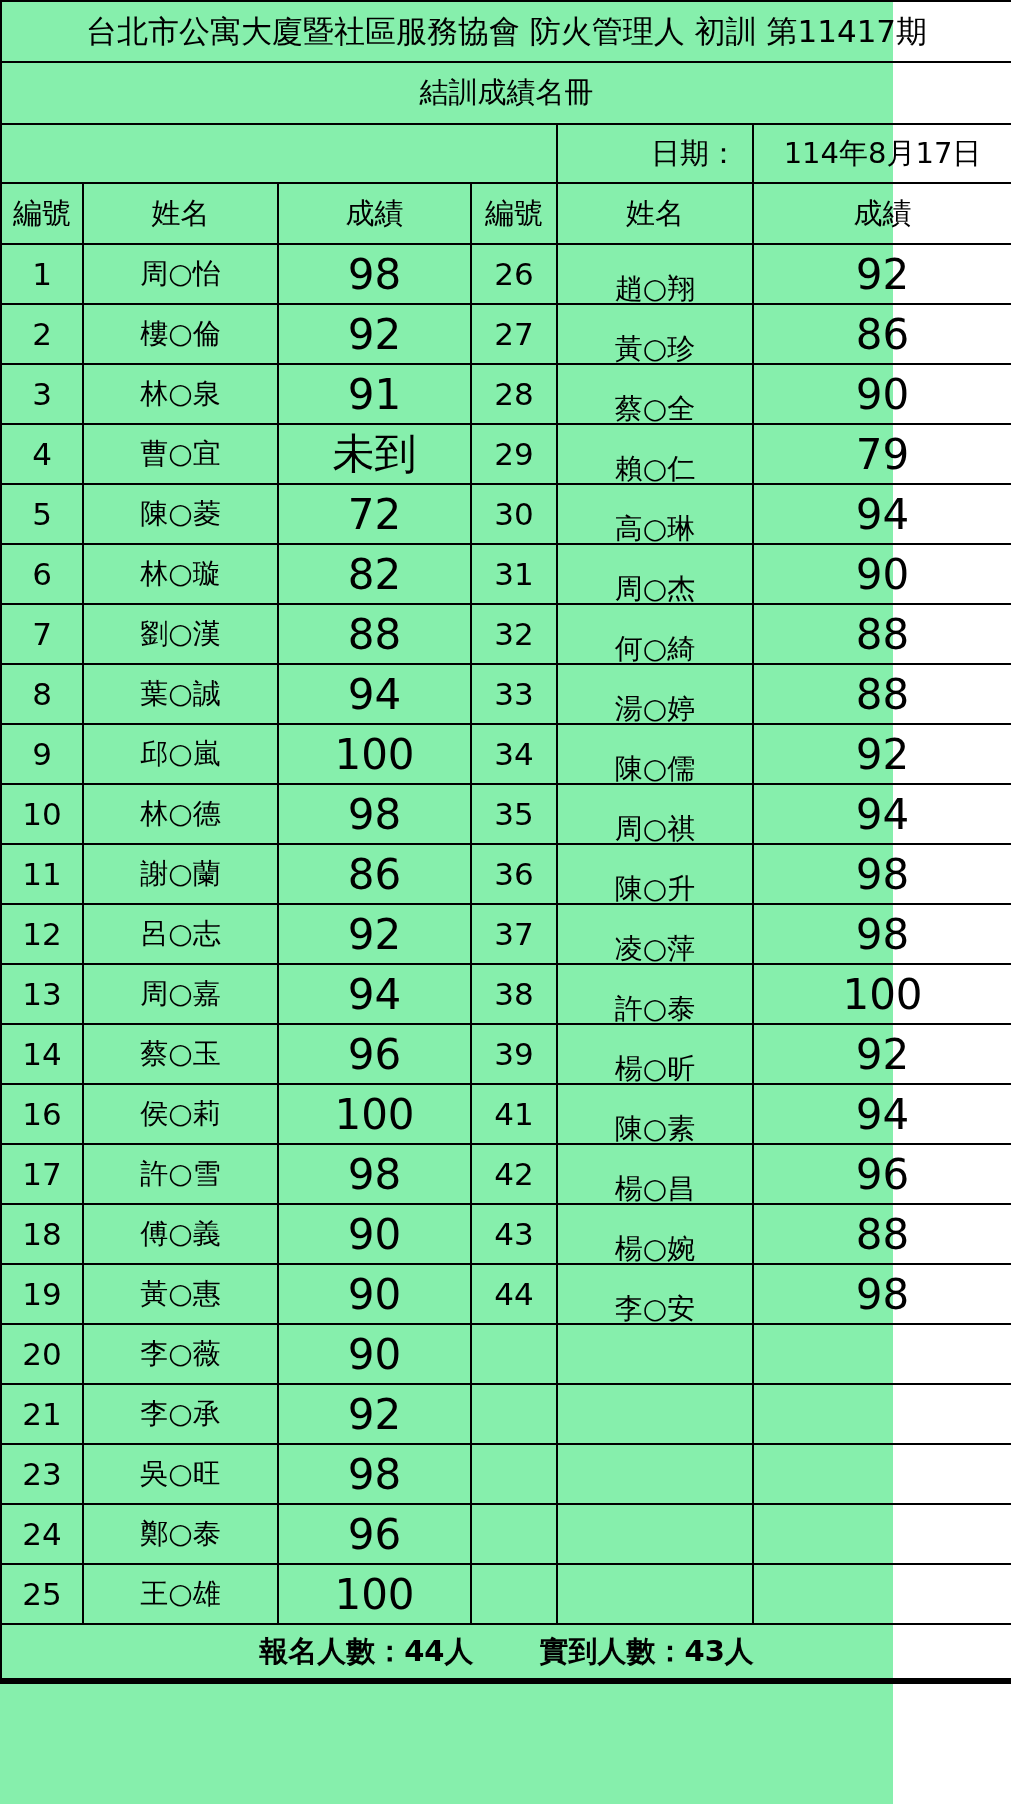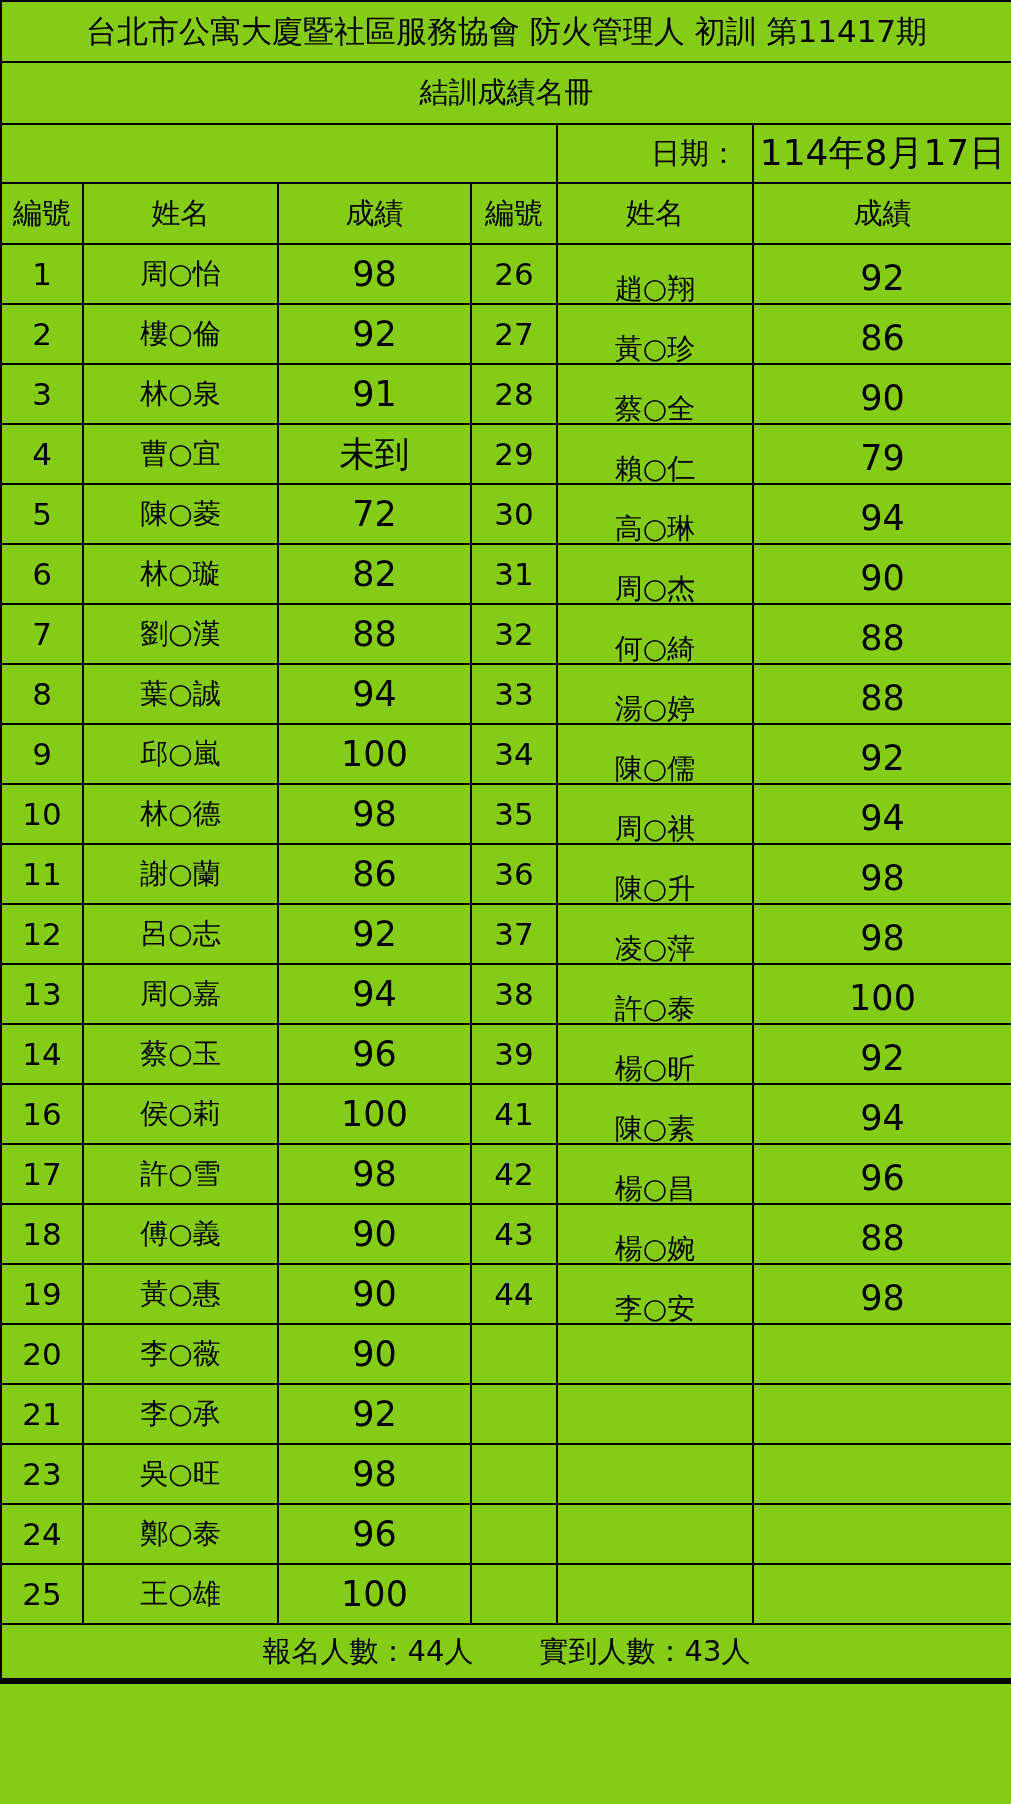--- a/index.html
+++ b/index.html
@@ -1,20 +1,20 @@
 <!DOCTYPE html>
 <html><head>
 <meta charset="utf-8">
 <style>
   * { box-sizing: border-box; }
   html, body { margin: 0; padding: 0; background: #ffffff; }
   .sheet {
-    width: 1011px;
+    width: 893px;
     min-height: 1804px;
-    background: #84cc16;
+    background: #86efac;
     font-family: "DejaVu Sans", "Liberation Sans", sans-serif;
     color: #000000;
   }
   table.roster {
     width: 1011px;
     border-collapse: collapse;
     table-layout: fixed;
     border: 2px solid #000;
     border-bottom: 6px solid #000;
   }
@@ -30,33 +30,33 @@
   tr.row-title    { height: 61px; }
   tr.row-subtitle { height: 62px; }
   tr.row-date     { height: 59px; }
   tr.row-header   { height: 61px; margin-top: 39px; }
   tbody#data-rows tr { height: 60px; }
   tr.row-footer   { height: 57px; }
 
   .t-title    { font-size: 31px; }
   .t-subtitle { font-size: 29px; }
   .t-date-label { font-size: 29px; text-align: right; padding-right: 14px; border-radius: 26px; }
-  .t-date-value { font-size: 36px; }
+  .t-date-value { font-size: 29px; }
   th.col-head { font-size: 29px; }
 
   td.c-id    { font-size: 31px; }
   td.c-name  { font-size: 28px; }
-  td.c-score { font-size: 35px; }
+  td.c-score { font-size: 42px; }
 
   
   td.r-low   { vertical-align: bottom; line-height: 1; padding-bottom: 0; }
   td.r-low.c-score { padding-bottom: 7px; }
 
   tr.row-footer td { font-size: 29px; }
-  .summary-item { display: inline-block; margin: 4px 33px; }
+  .summary-item { display: inline-block; margin: 4px 33px; font-weight: bold; }
 </style>
 </head>
 <body>
 
 <div class="sheet">
   <table class="roster">
     <colgroup>
       <col style="width:82px">
         <col style="width:195px">
         <col style="width:193px">

